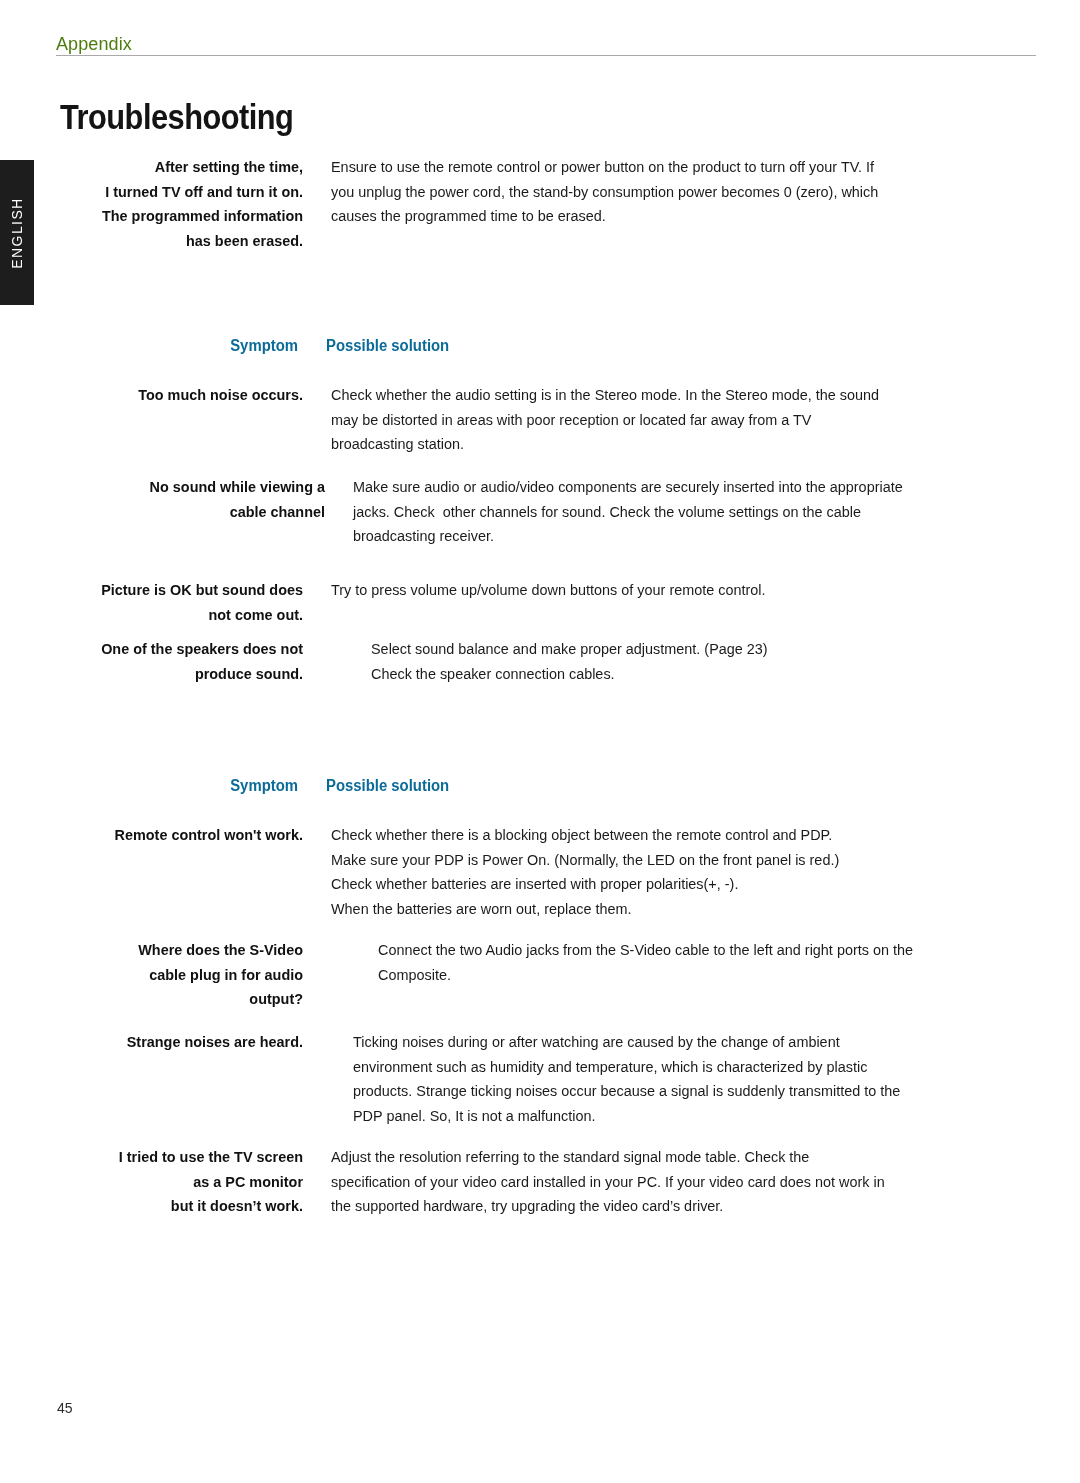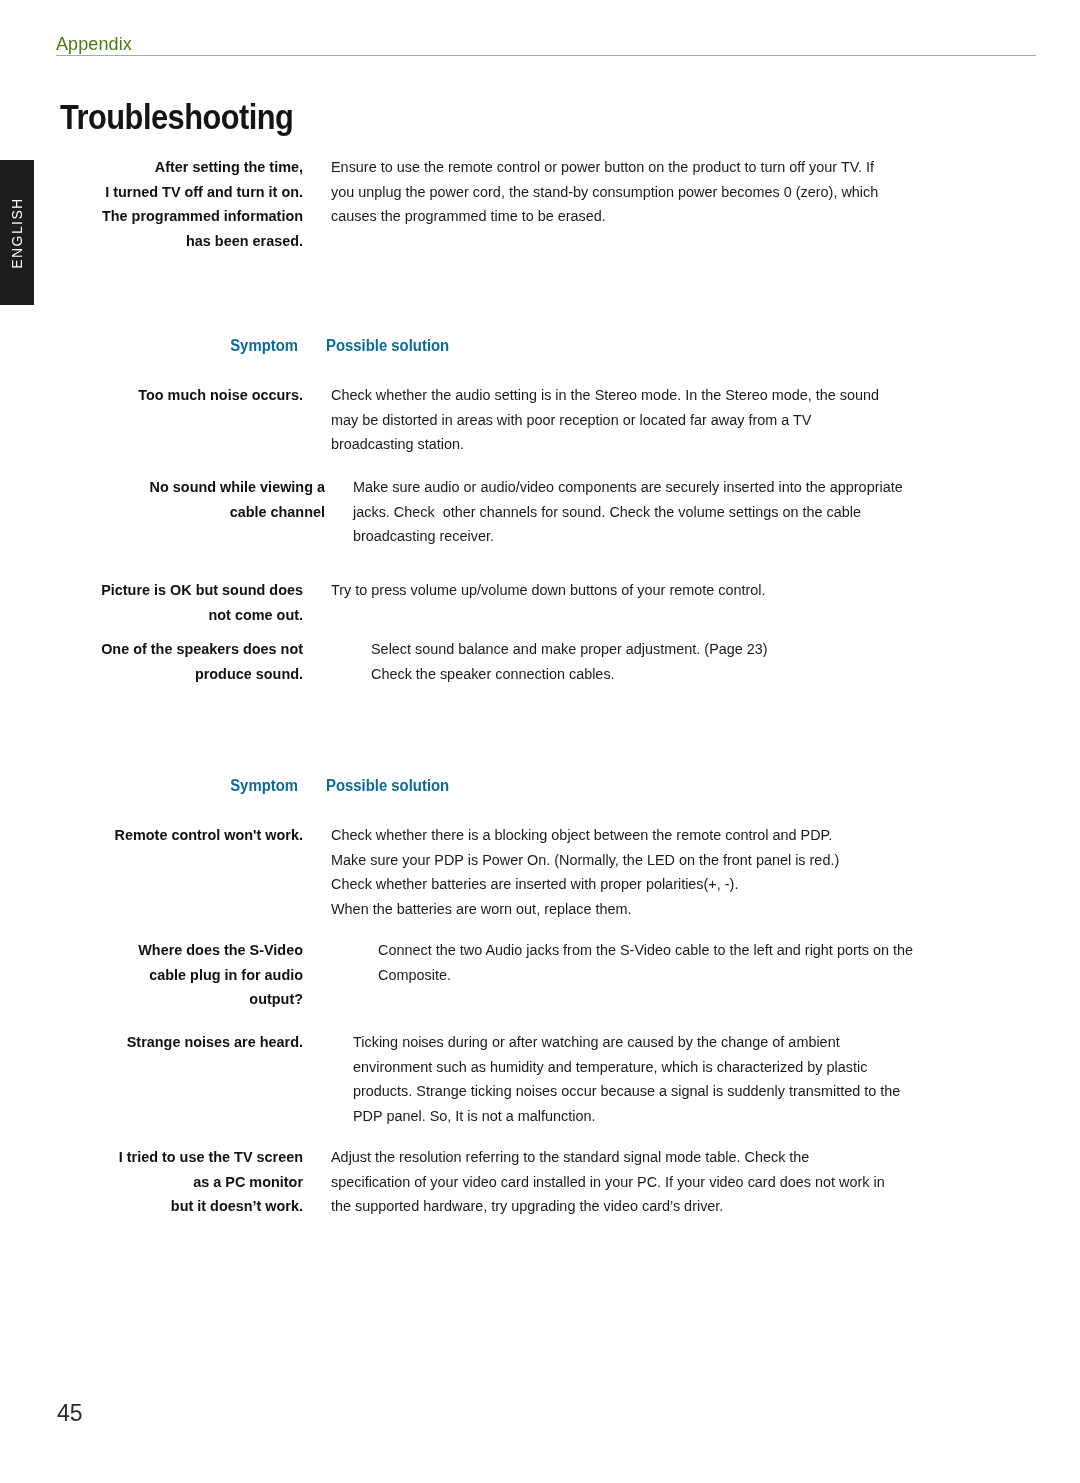--- a/index.html
+++ b/index.html
@@ -148,21 +148,21 @@
     color: #0b6b98;
     transform: scaleX(0.93);
     transform-origin: left top;
   }
 
   
   .folio {
     position: absolute;
     left: 57px;
     top: 1400px;
-    font-size: 23px;
+    font-size: 14px;
     color: #2b2b2b;
     font-family: "Liberation Sans", sans-serif;
   }
 </style>
 </head>
 <body>
 
 <div class="page">
 
   <div class="running-head">Appendix</div>

